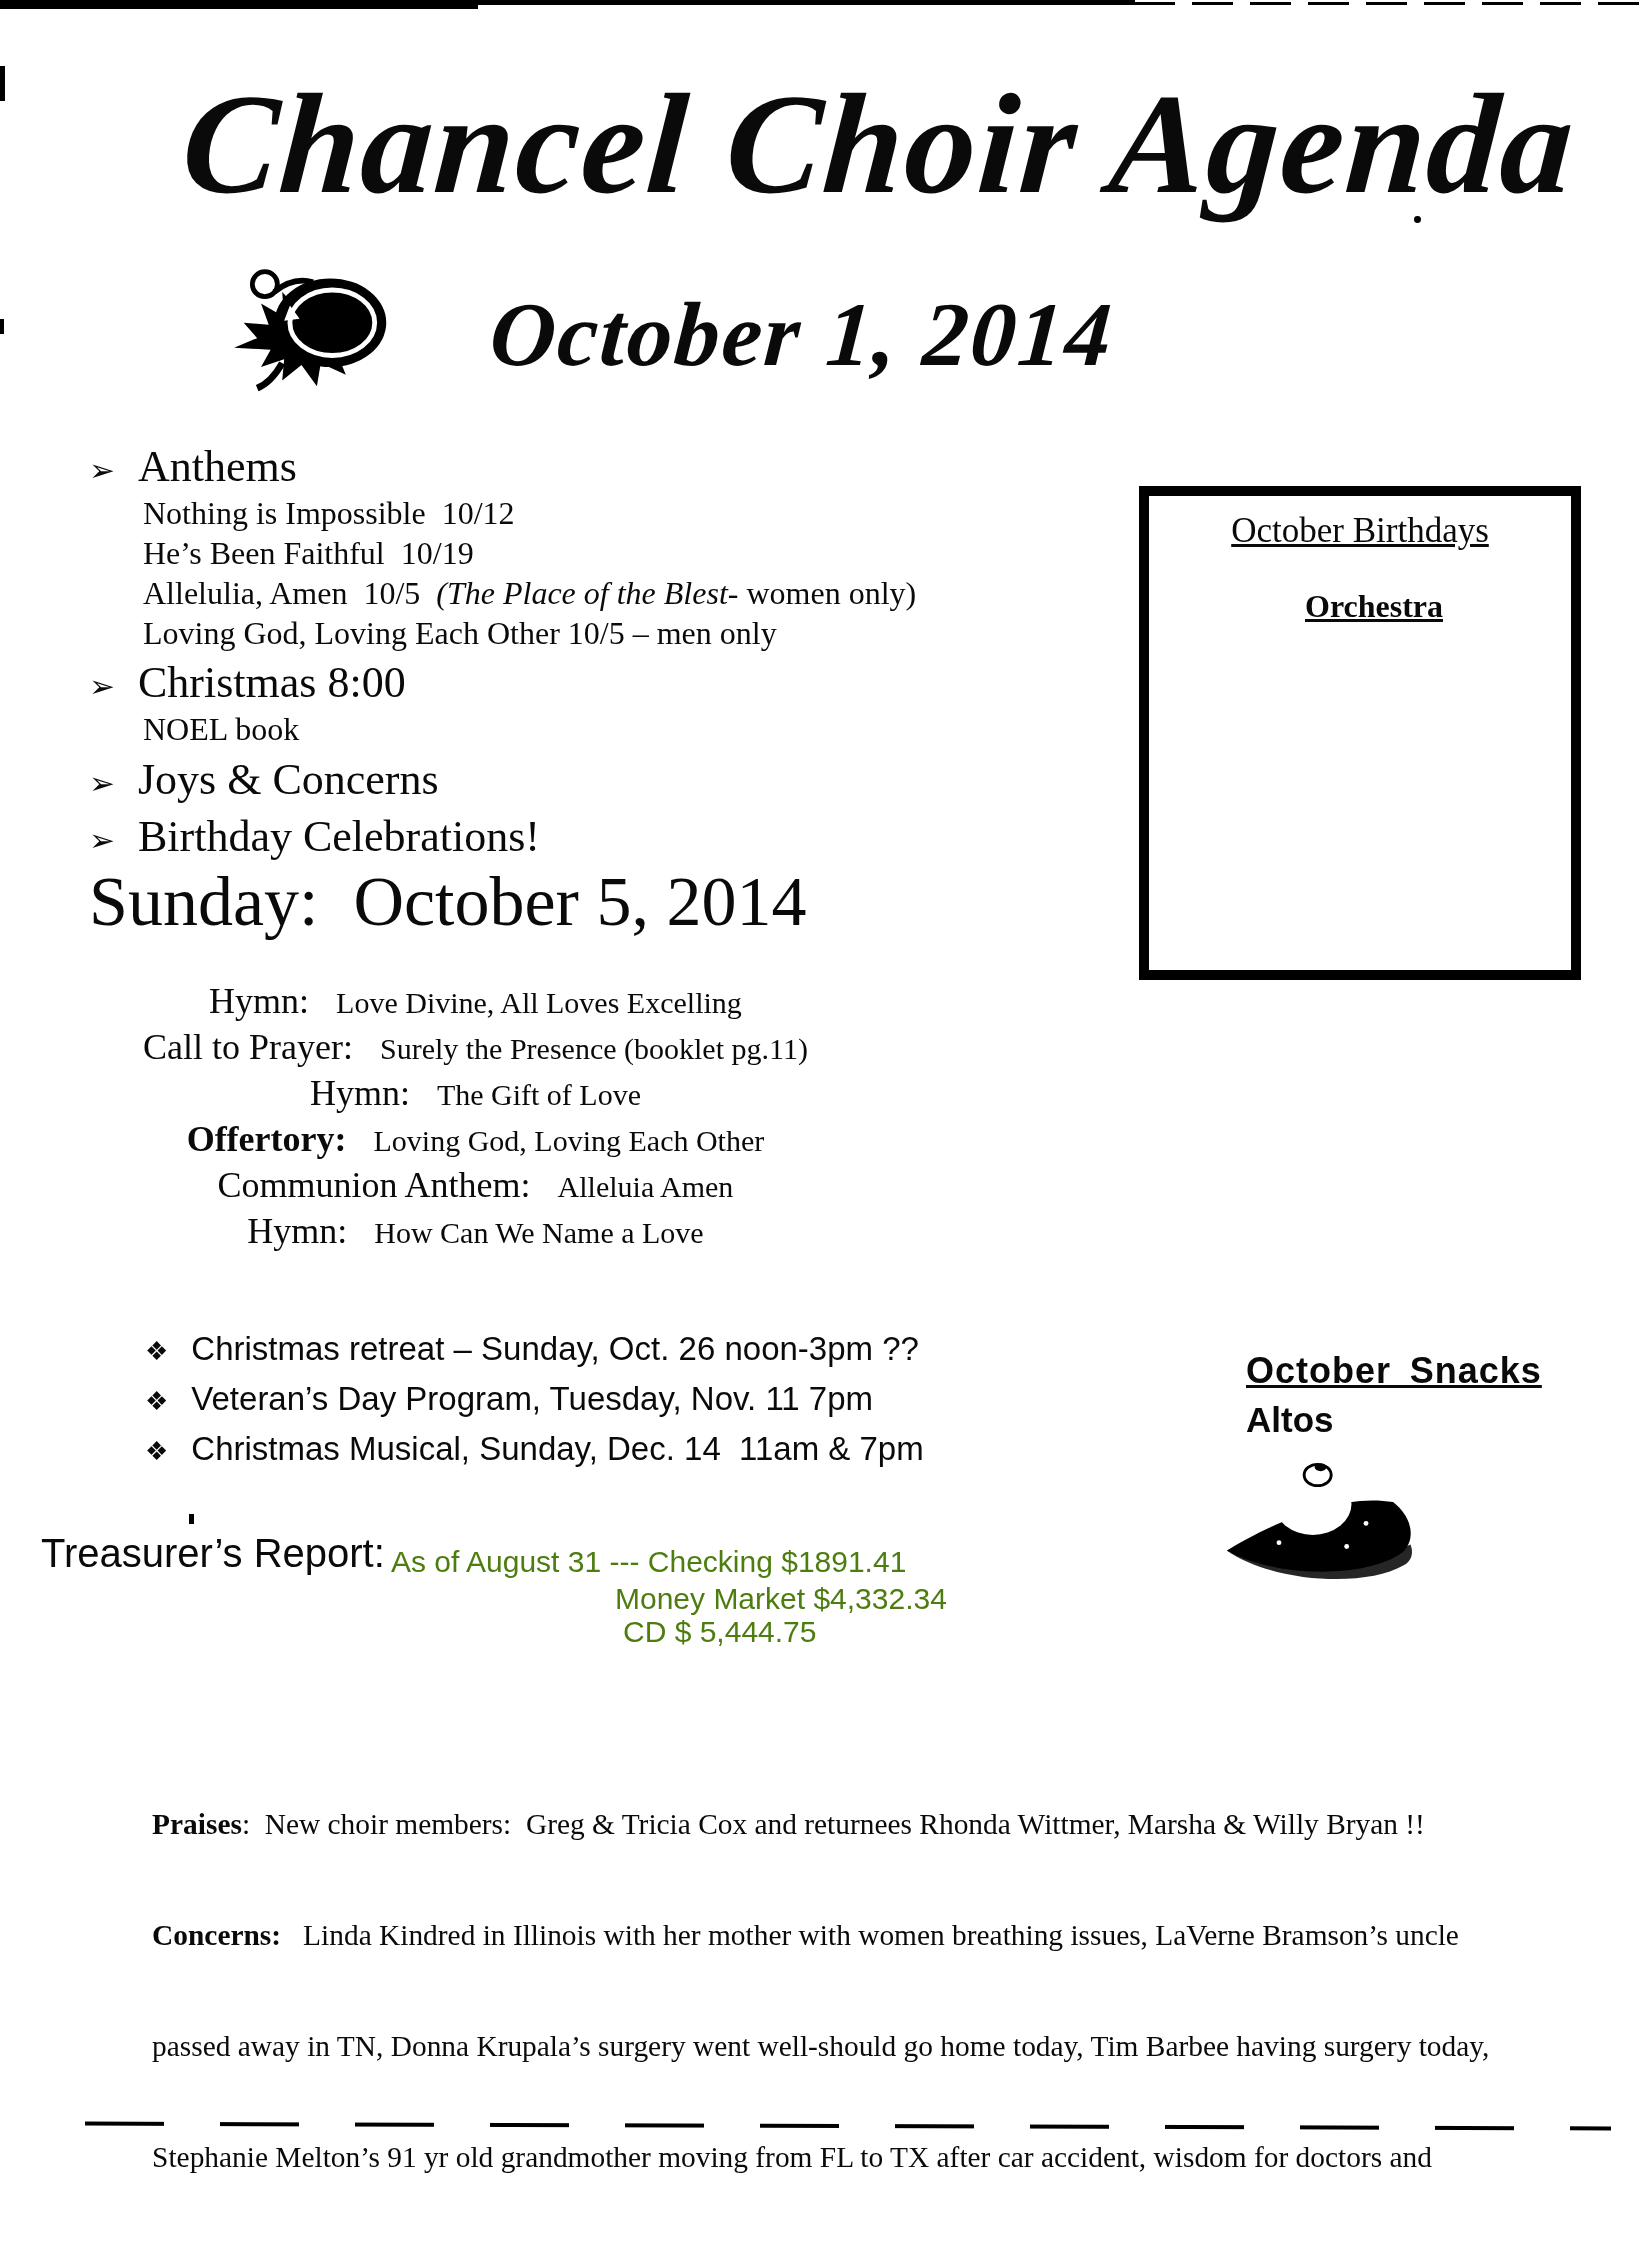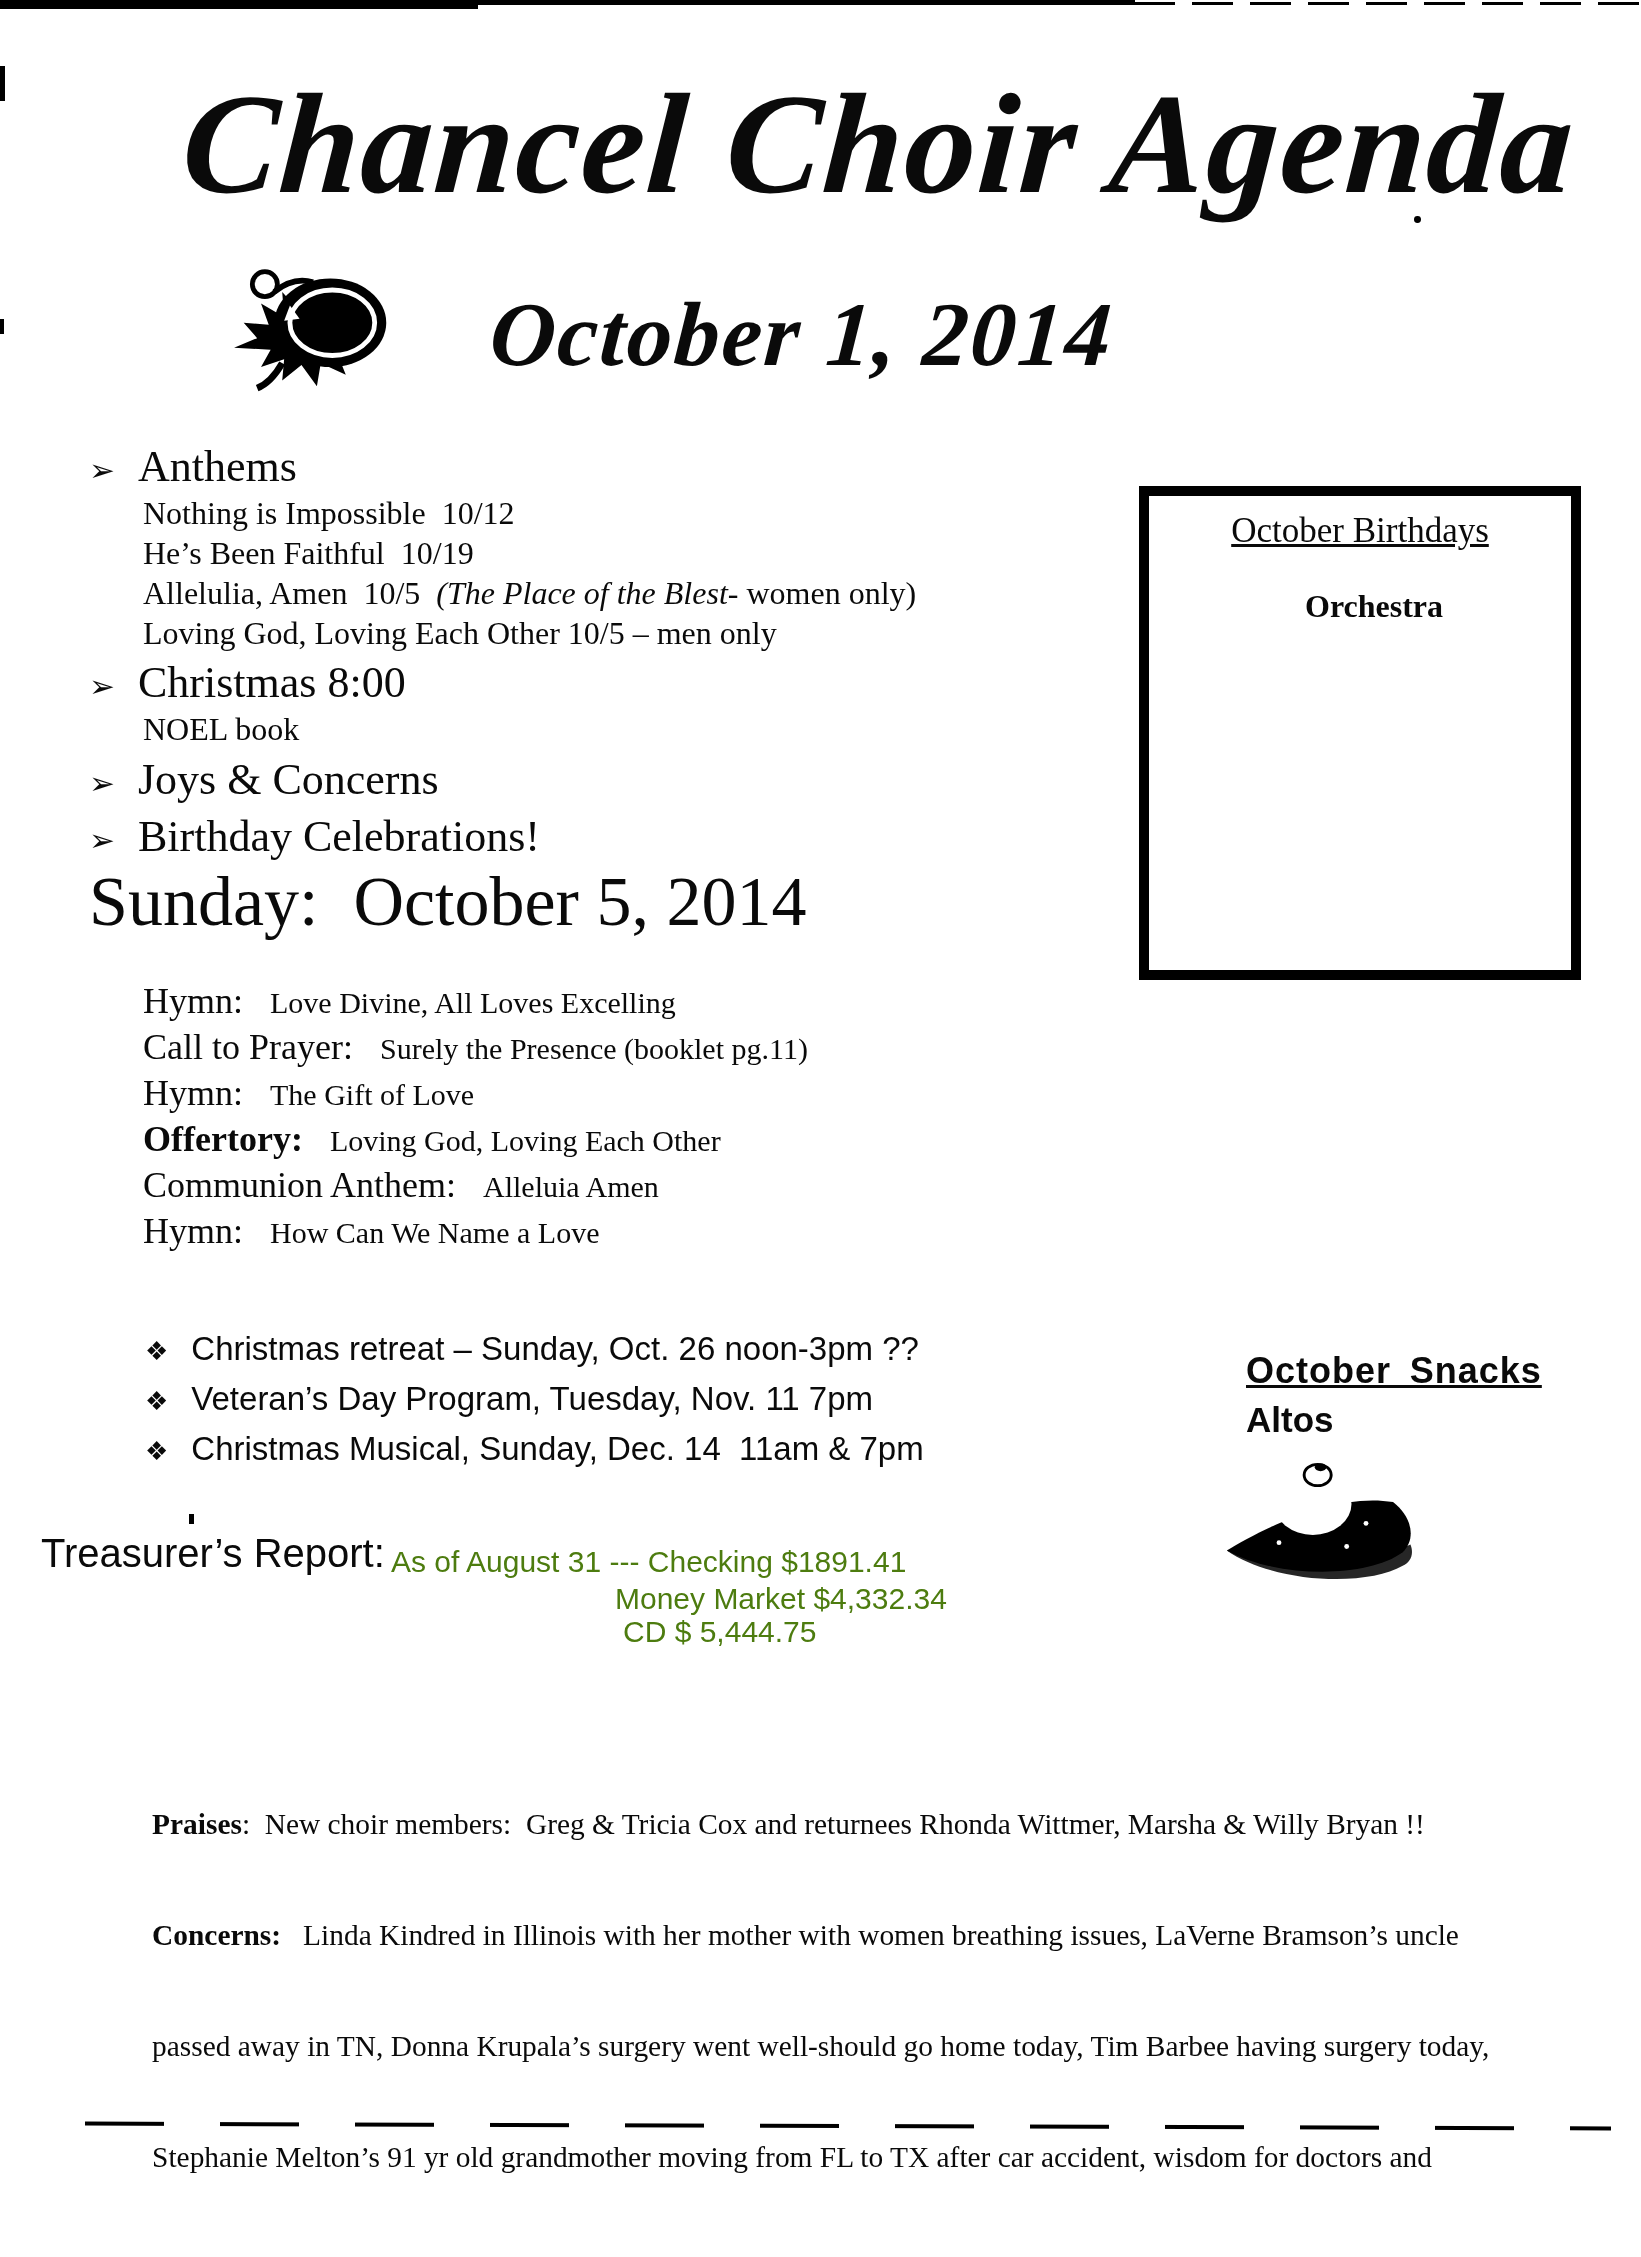--- a/index.html
+++ b/index.html
@@ -40,26 +40,26 @@
   .it{font-style:italic;}
 
   
   .bbox{
     position:absolute;left:1139px;top:486px;width:442px;height:494px;
     border:10.6px solid #000;box-sizing:border-box;text-align:center;
   }
   .bbox-title{margin-top:15.4px;font-size:35px;font-weight:normal;text-decoration:underline;text-align:center;}
   .bday-list{margin-top:5.8px;}
   .bday{font-size:30px;line-height:33px;}
-  .orch-title{margin-top:37px;font-size:32px;font-weight:bold;padding-left:28px;}
+  .orch-title{margin-top:37px;font-size:32px;font-weight:bold;text-decoration:underline;padding-left:28px;}
 
   
   .sunday-title{position:absolute;left:89px;top:867px;font-size:70px;line-height:1;}
   .sunday-lines{position:absolute;left:143px;top:979px;}
-  .sunday-line{display:flex;align-items:baseline;gap:27px;font-size:30px;line-height:45px;}
+  .sunday-line{display:flex;align-items:baseline;gap:27px;font-size:30px;line-height:45px;justify-content:center;}
   .sunday-line .lbl{font-size:36px;}
   .sunday-line.boldlabel .lbl{font-weight:bold;}
 
   
   .ann-title{
     position:absolute;left:222px;top:1253px;width:676px;text-align:center;
     font-size:35px;font-weight:bold;font-style:italic;text-decoration:underline;letter-spacing:1px;
   }
   .announcements{position:absolute;left:145px;top:1325px;}
   .ann-item{display:flex;align-items:baseline;gap:23px;

